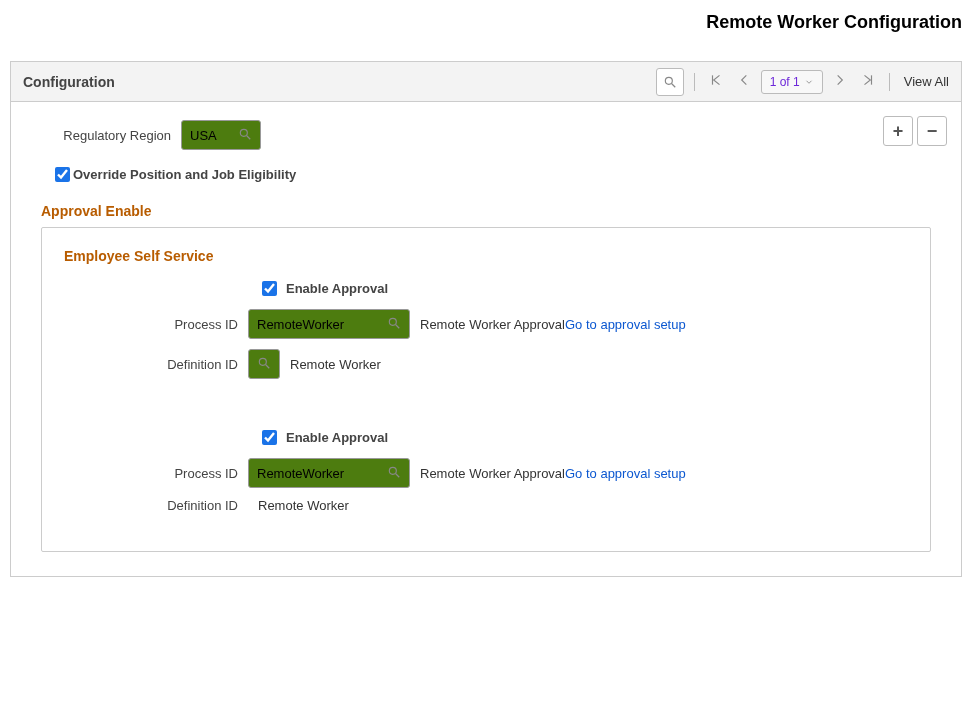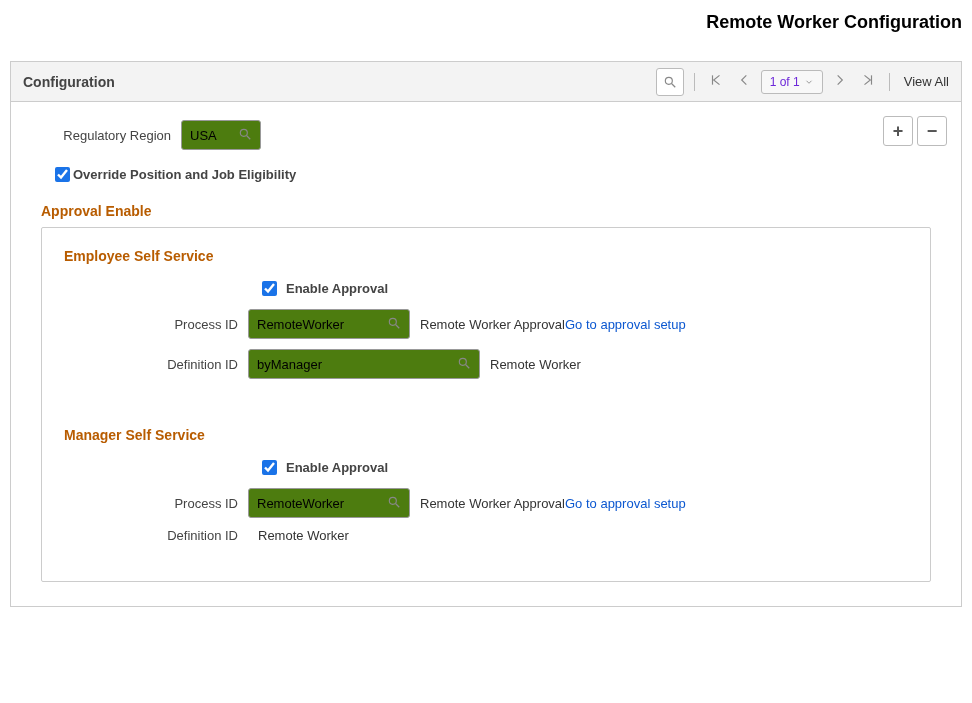--- a/index.html
+++ b/index.html
@@ -294,34 +294,32 @@
                   <line x1="15" y1="15" x2="21" y2="21"></line>
                 </svg>
             </span>
           </div>
           <span class="help-text">Remote Worker Approval</span>
           <span class="link-text">Go to approval setup</span>
         </div>
         <div class="form-row">
           <div class="label-col-inner">Definition ID</div>
           <div class="lookup-field lookup-wide">
-            <input type="text" value="byManager" style="">
             <span class="search-glyph">
               <svg class="glyph" viewBox="0 0 24 24">
                   <circle cx="10" cy="10" r="6"></circle>
                   <line x1="15" y1="15" x2="21" y2="21"></line>
                 </svg>
             </span>
           </div>
           <span class="help-text">Remote Worker</span>
         </div>
       </div>
 
       <div class="mss-block">
-        <div class="sub-section-heading">Manager Self Service</div>
         <div class="sub-check">
           <input type="checkbox" checked="" style="">
           <label>Enable Approval</label>
         </div>
         <div class="form-row">
           <div class="label-col-inner">Process ID</div>
           <div class="lookup-field lookup-med">
             <input type="text" value="RemoteWorker" style="">
             <span class="search-glyph">
               <svg class="glyph" viewBox="0 0 24 24">

